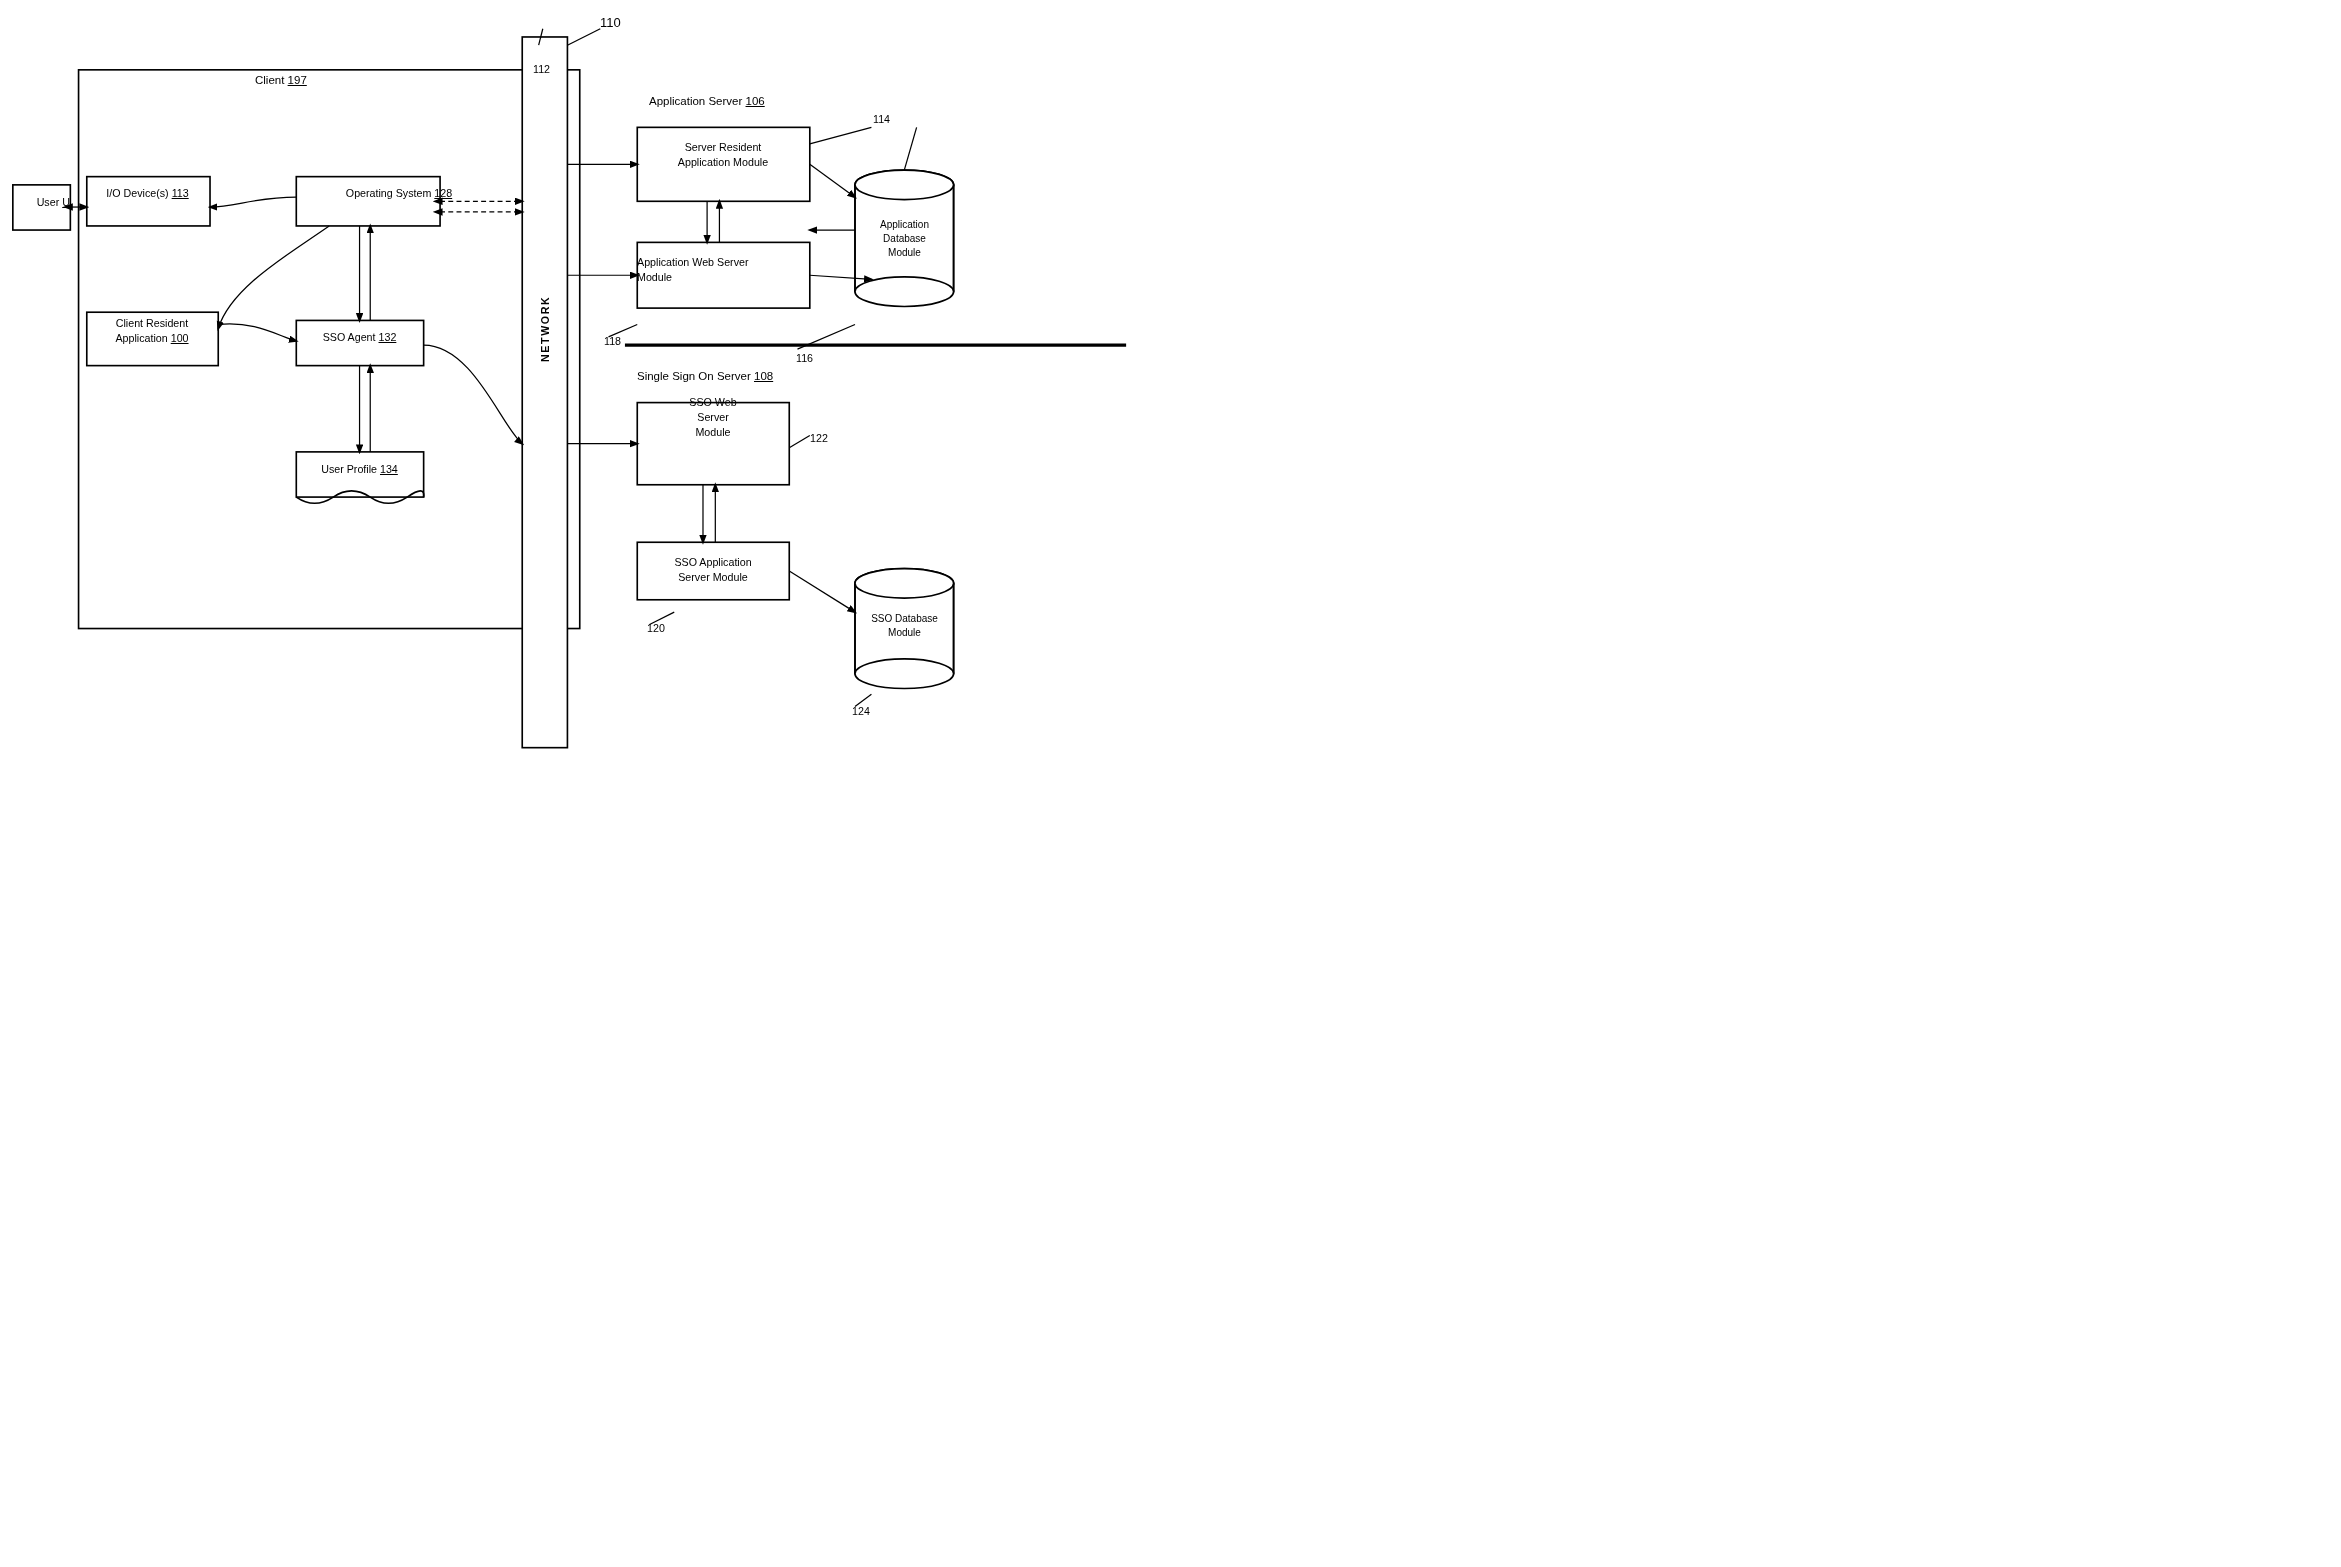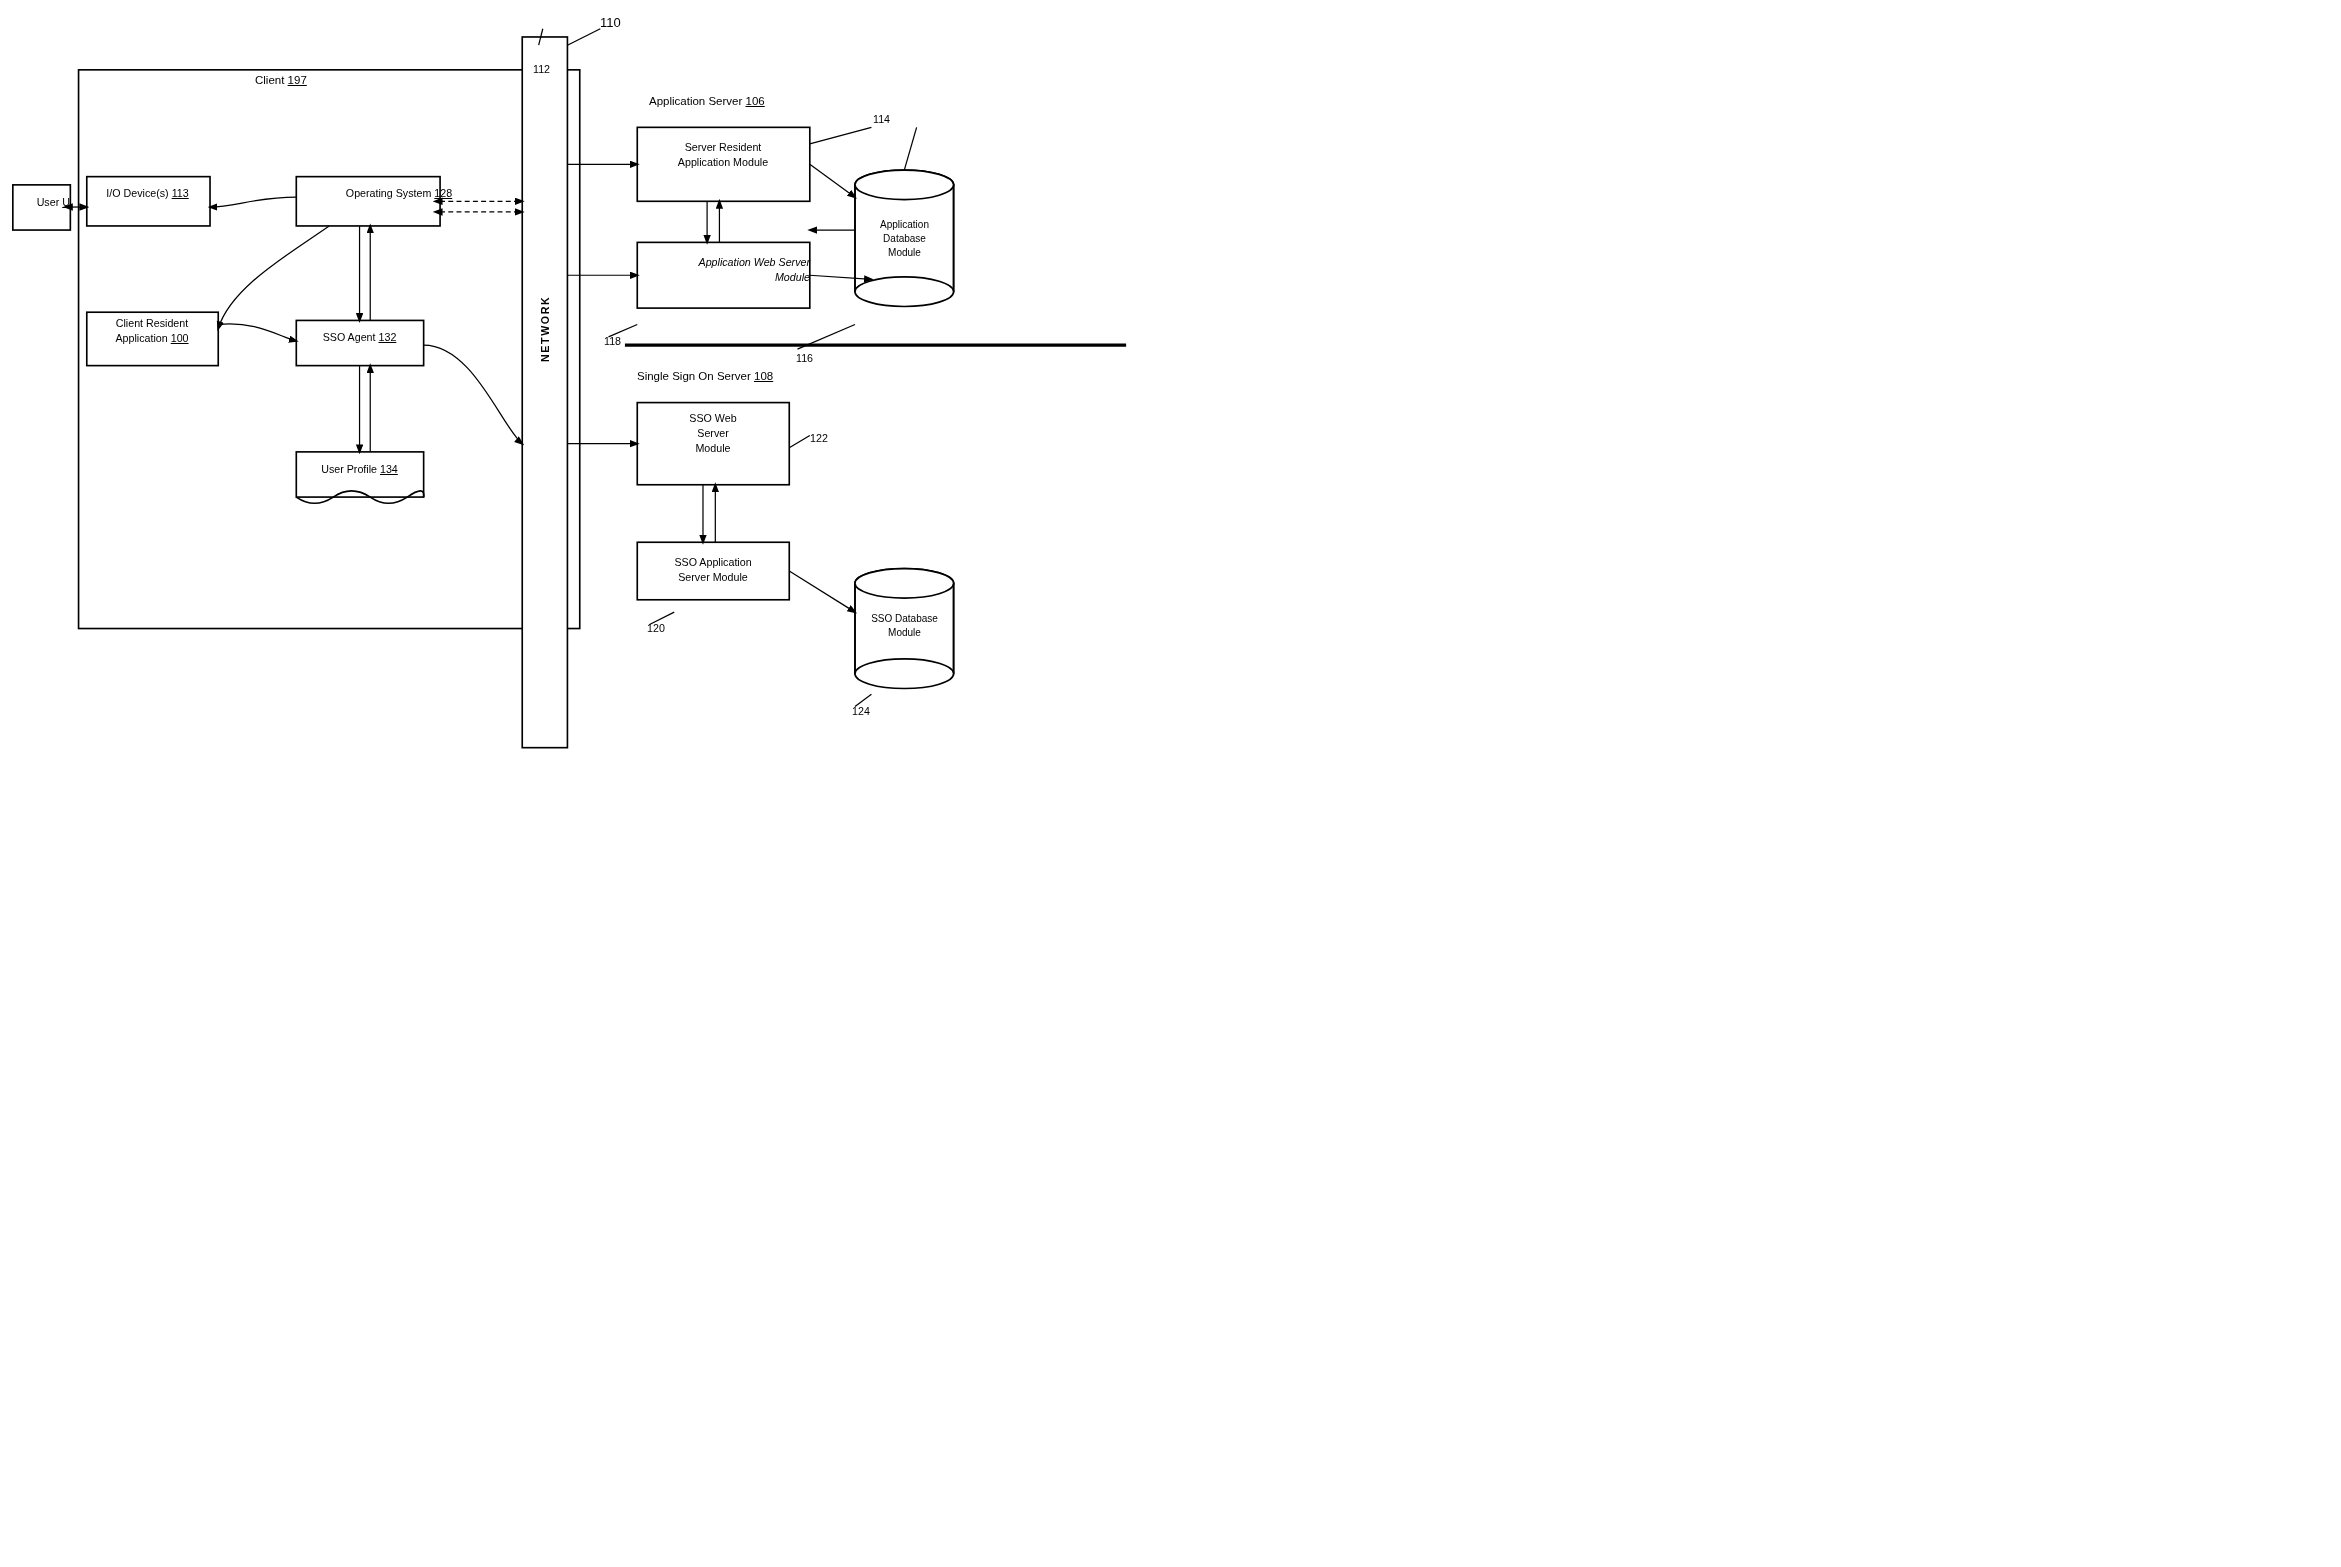--- a/index.html
+++ b/index.html
@@ -192,29 +192,29 @@
   </div>
 
   <div class="label" style="left:296px; top:463px; width:127px; font-size:10.7px; text-align:center;">
     <span>User Profile <span class="underline">134</span></span>
   </div>
 
   <div class="label" style="left:637px; top:140px; width:172px; font-size:10.7px; text-align:center; line-height:1.4;">
     <span>Server Resident<br>Application Module</span>
   </div>
 
-  <div class="label" style="left:637px; top:255px; width:173px; font-size:10.7px; text-align:right; line-height:1.4;font-style:italic;">
+  <div class="label" style="left:637px; top:255px; width:173px; font-size:10.7px; text-align:left; line-height:1.4;">
     <span>Application Web Server<br>Module</span>
   </div>
 
   <div class="label" style="left:855px; top:218px; width:99px; font-size:10px; text-align:center; line-height:1.4;">
     <span>Application<br>Database<br>Module</span>
   </div>
 
-  <div class="label" style="left:637px; top:411px; width:152px; font-size:10.7px; text-align:center; line-height:1.4;">
+  <div class="label" style="left:637px; top:395px; width:152px; font-size:10.7px; text-align:center; line-height:1.4;">
     <span>SSO Web<br>Server<br>Module</span>
   </div>
 
   <div class="label" style="left:637px; top:555px; width:152px; font-size:10.7px; text-align:center; line-height:1.4;">
     <span>SSO Application<br>Server Module</span>
   </div>
 
   <div class="label" style="left:855px; top:612px; width:99px; font-size:10px; text-align:center; line-height:1.4;">
     <span>SSO Database<br>Module</span>
   </div>

